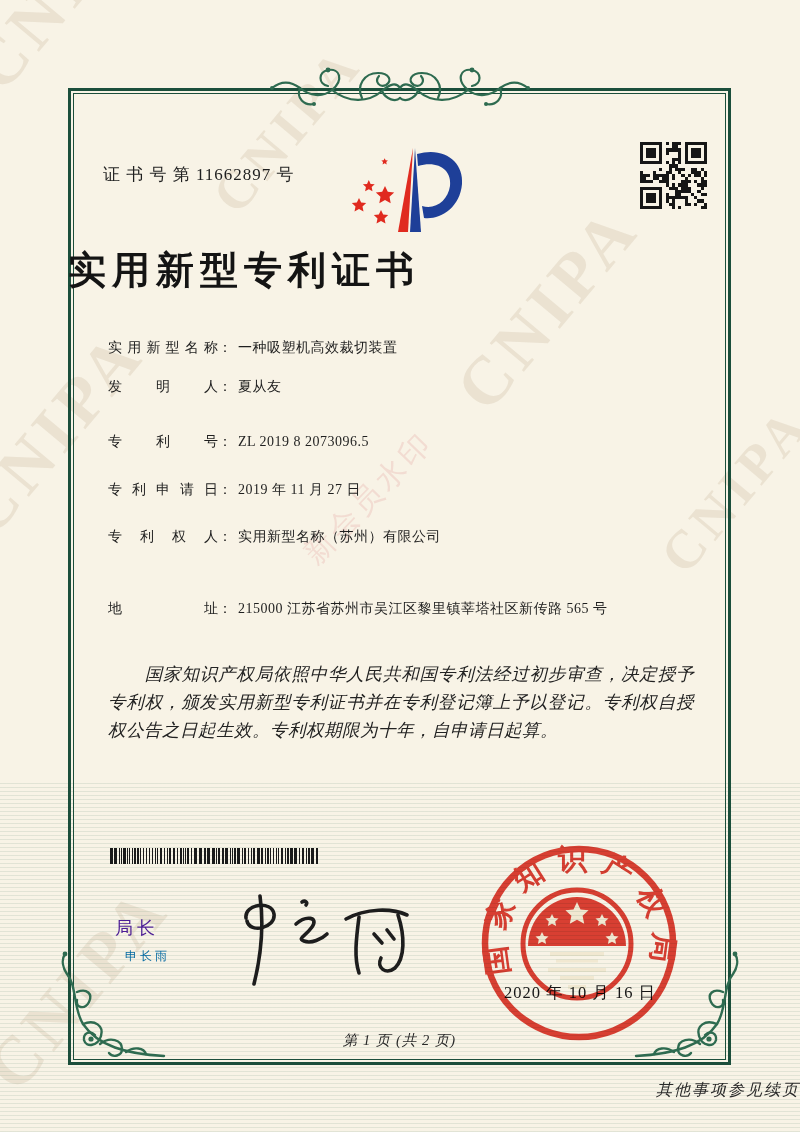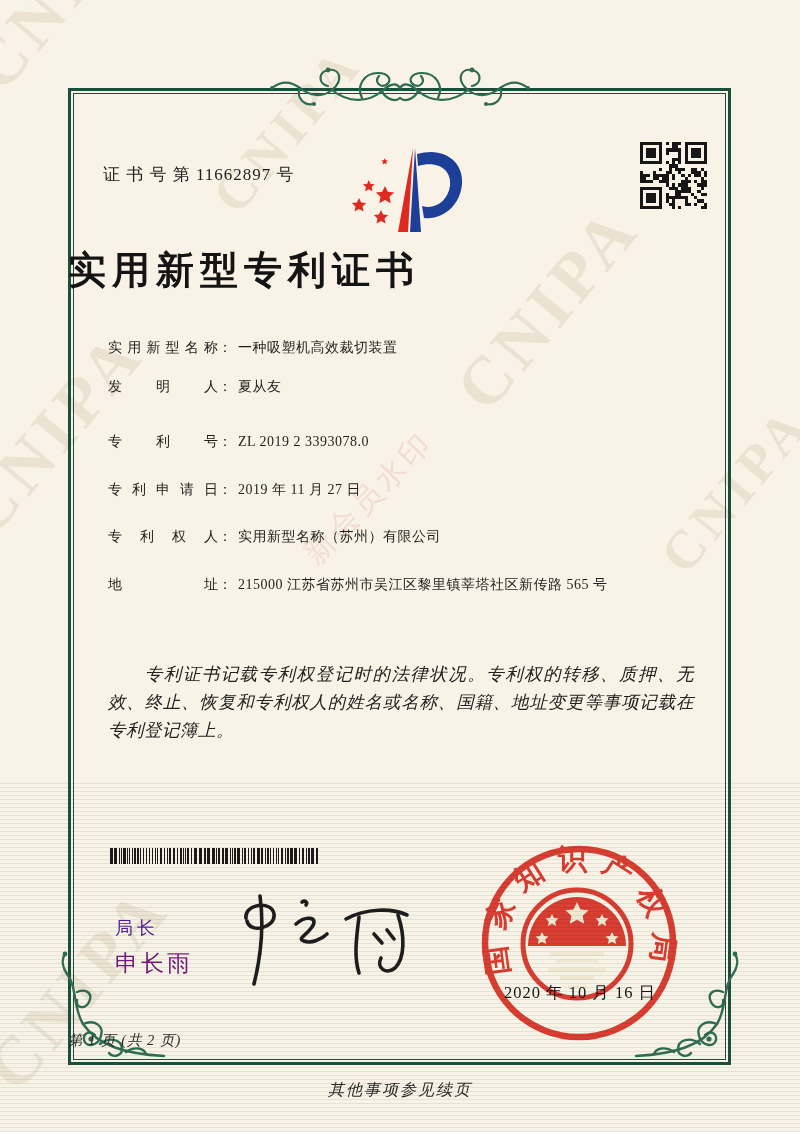--- a/index.html
+++ b/index.html
@@ -50,33 +50,33 @@
   .fc{display:inline-block;margin-right:6px;}
   .fv{letter-spacing:.5px;}
   .pair2{position:absolute;left:317px;top:0;}
   .paras{left:108px;top:660px;width:586px;}
   .paras p{
     margin:0;font-style:italic;font-size:17.5px;line-height:28px;
     text-indent:2.1em;text-align:justify;letter-spacing:.5px;color:#222;
   }
   .barcode{left:110px;top:848px;width:210px;height:16px;}
   .signer-title{left:115px;top:916px;font-family:"Liberation Sans",sans-serif;font-size:18px;letter-spacing:4px;color:#4c1d95;}
-  .signer-name{left:115px;top:948px;font-family:"Liberation Sans",sans-serif;font-size:23px;letter-spacing:3px;color:#701a75;}
+  .signer-name{left:125px;top:948px;font-family:"Liberation Sans",sans-serif;font-size:12px;letter-spacing:3px;color:#0369a1;}
   .signature{left:226px;top:888px;width:200px;height:100px;z-index:5;}
   .seal-date{
     left:489px;top:982px;width:182px;text-align:center;z-index:4;
     font-size:16.5px;letter-spacing:1px;color:#161616;
   }
   .seal{left:478px;top:842px;width:202px;height:202px;z-index:5;mix-blend-mode:multiply;opacity:.92;}
   .page-indicator{
-    left:68px;top:1031px;width:663px;text-align:left;
+    left:68px;top:1031px;width:663px;text-align:center;
     font-style:italic;font-size:14.5px;letter-spacing:1px;color:#2a2a2a;
   }
   .footer-note{
-    left:0;top:1080px;width:800px;text-align:center;
+    left:0;top:1080px;width:800px;text-align:right;
     font-style:italic;font-size:16px;letter-spacing:2px;color:#2a2a2a;
   }
 </style>
 </head>
 <body>
 
 <div class="wm" style="left:-45px;top:55px">CNIPA</div>
 <div class="wm" style="left:200px;top:185px;font-size:54px">CNIPA</div>
 <div class="wm" style="left:440px;top:375px">CNIPA</div>
 <div class="wm" style="left:-55px;top:500px">CNIPA</div>
@@ -374,36 +374,36 @@
 
 <div class="content-el title">实用新型专利证书</div>
 
 <div class="content-el field-row" style="top:337px">
   <span class="fl">实用新型名称</span><span class="fc">：</span><span class="fv">一种吸塑机高效裁切装置</span>
 </div>
 <div class="content-el field-row" style="top:376px">
   <span class="fl">发明人</span><span class="fc">：</span><span class="fv">夏从友</span>
 </div>
 <div class="content-el field-row" style="top:431px">
-  <span class="fl">专利号</span><span class="fc">：</span><span class="fv">ZL 2019 2 3393078.0</span>
+  <span class="fl">专利号</span><span class="fc">：</span><span class="fv">ZL 2019 8 2073096.5</span>
 </div>
 <div class="content-el field-row" style="top:479px">
   <span class="fl">专利申请日</span><span class="fc">：</span><span class="fv">2019 年 11 月 27 日</span>
 </div>
 <div class="content-el field-row" style="top:526px">
   <span class="fl">专利权人</span><span class="fc">：</span><span class="fv">实用新型名称（苏州）有限公司</span>
 </div>
-<div class="content-el field-row" style="top:574px">
+<div class="content-el field-row" style="top:598px">
   <span class="fl">地址</span><span class="fc">：</span><span class="fv">215000 江苏省苏州市吴江区黎里镇莘塔社区新传路 565 号</span>
 </div>
 <div class="content-el field-row" style="top:621px">
 </div>
 
 <div class="content-el paras">
-  <p>专利证书记载专利权登记时的法律状况。专利权的转移、质押、无效、终止、恢复和专利权人的姓名或名称、国籍、地址变更等事项记载在专利登记簿上。</p>
+  <p>国家知识产权局依照中华人民共和国专利法经过初步审查，决定授予专利权，颁发实用新型专利证书并在专利登记簿上予以登记。专利权自授权公告之日起生效。专利权期限为十年，自申请日起算。</p>
 </div>
 
 <svg class="content-el barcode" id="bcSvg" viewBox="0 0 210 16" preserveAspectRatio="none">
     <rect x="0" y="0" width="3" height="16" fill="#1a1a1a"></rect>
     <rect x="4" y="0" width="3" height="16" fill="#1a1a1a"></rect>
     <rect x="9" y="0" width="1" height="16" fill="#1a1a1a"></rect>
     <rect x="11" y="0" width="1" height="16" fill="#1a1a1a"></rect>
     <rect x="13" y="0" width="3" height="16" fill="#1a1a1a"></rect>
     <rect x="17" y="0" width="1" height="16" fill="#1a1a1a"></rect>
     <rect x="19" y="0" width="1" height="16" fill="#1a1a1a"></rect>

